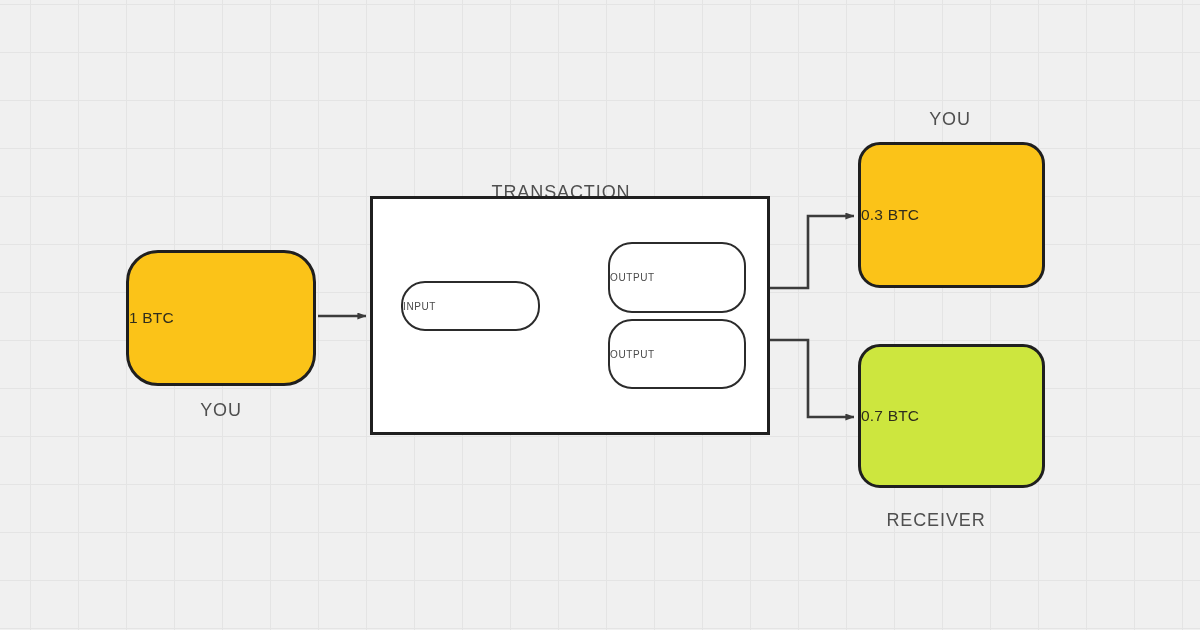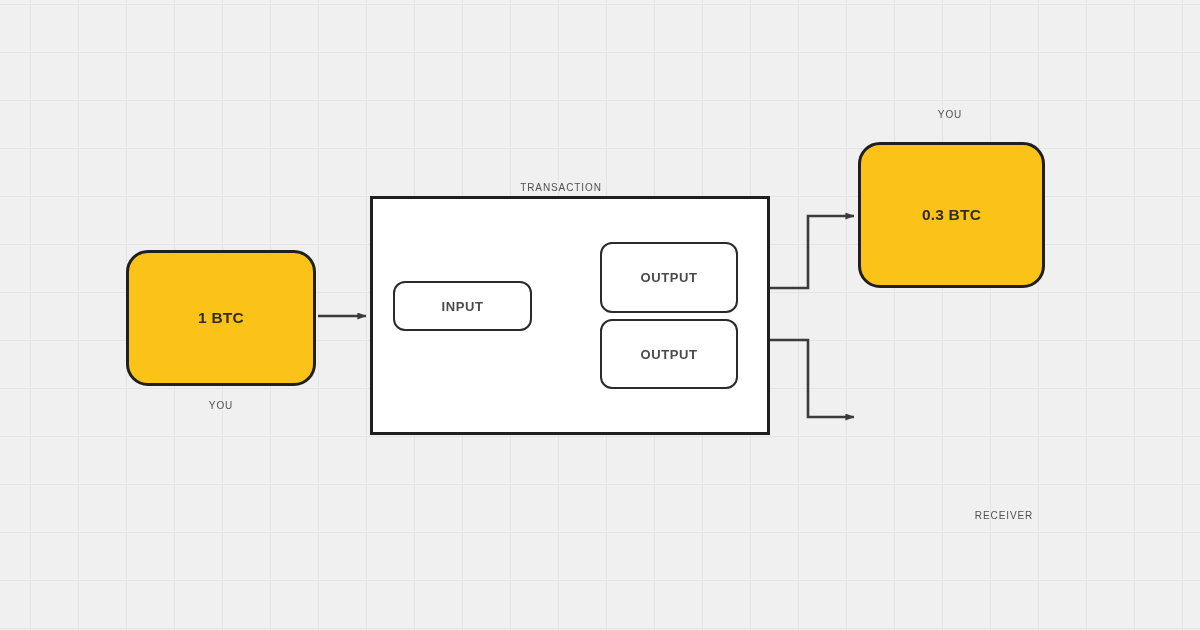--- a/index.html
+++ b/index.html
@@ -28,53 +28,53 @@
     top: 0;
     width: 1200px;
     height: 630px;
     pointer-events: none;
   }
   .node {
     position: absolute;
     box-sizing: border-box;
     display: flex;
     align-items: center;
-    justify-content: center;
+    justify-content: flex-start;
     border: 2px solid #1f1f1f;
     color: #3d3d3d;
     font-size: 15px;
     letter-spacing: 0.2px;
-    font-weight: bold;
   }
   .node-rounded {
     border-radius: 18px;
   }
   .wallet {
     border-width: 3px;
     border-radius: 22px;
     font-size: 15.5px;
     color: #2f2d1d;
   }
   .tx-box {
     background: #ffffff;
     border: 3px solid #1f1f1f;
     border-radius: 0;
   }
   .inner-box {
     background: #ffffff;
     border: 2px solid #2b2b2b;
-    border-radius: 12px;
-    font-size: 13px;
+    border-radius: 24px;
+    font-size: 10px;
     color: #4a4a4a;
     letter-spacing: 0.6px;
+    margin-left: 8px;
   }
   .caption {
     position: absolute;
     color: #4f4f4f;
-    font-size: 10px;
+    font-size: 18px;
     letter-spacing: 0.9px;
     text-align: center;
     white-space: nowrap;
     transform: translateX(-50%);
   }
 </style>
 </head>
 <body>
 
 <div id="canvas">
@@ -86,21 +86,21 @@
       </marker>
     </defs>
 
     <path d="M 318 316 L 366 316" fill="none" stroke="#3b3b3b" stroke-width="2.4" marker-end="url(#arrowhead)"></path>
 
     <path d="M 770 288 L 808 288 L 808 216 L 854 216" fill="none" stroke="#3b3b3b" stroke-width="2.6" stroke-linejoin="miter" marker-end="url(#arrowhead)"></path>
 
     <path d="M 770 340 L 808 340 L 808 417 L 854 417" fill="none" stroke="#3b3b3b" stroke-width="2.6" stroke-linejoin="miter" marker-end="url(#arrowhead)"></path>
   </svg>
 
-  <div class="node node-rounded wallet" style="left:126px; top:250px; width:190px; height:136px; background:#fbc318;">
+  <div class="node node-rounded wallet" style="left:126px; top:250px; width:190px; height:136px; background:#fbc318;border-radius:32px;">
     <span>1 BTC</span>
   </div>
   <div class="caption" style="left:221px; top:400px;">YOU</div>
 
   <div class="caption" style="left:561px; top:182px;">TRANSACTION</div>
 
   <div class="node tx-box" style="left:370px; top:196px; width:400px; height:239px;">
   </div>
 
   <div class="node inner-box" style="left:393px; top:281px; width:139px; height:50px;">
@@ -114,16 +114,19 @@
   <div class="node inner-box" style="left:600px; top:319px; width:138px; height:70px;">
     <span>OUTPUT</span>
   </div>
 
   <div class="caption" style="left:950px; top:109px;">YOU</div>
 
   <div class="node node-rounded wallet" style="left:858px; top:142px; width:187px; height:146px; background:#fbc318;">
     <span>0.3 BTC</span>
   </div>
 
+  <div class="node node-rounded wallet" style="left:858px; top:344px; width:187px; height:144px; background:#cde63e;">
+    <span>0.7 BTC</span>
+  </div>
 
-  <div class="caption" style="left:1004px; top:510px;">RECEIVER</div>
+  <div class="caption" style="left:936px; top:510px;">RECEIVER</div>
 
 </div>
 
 </body></html>

